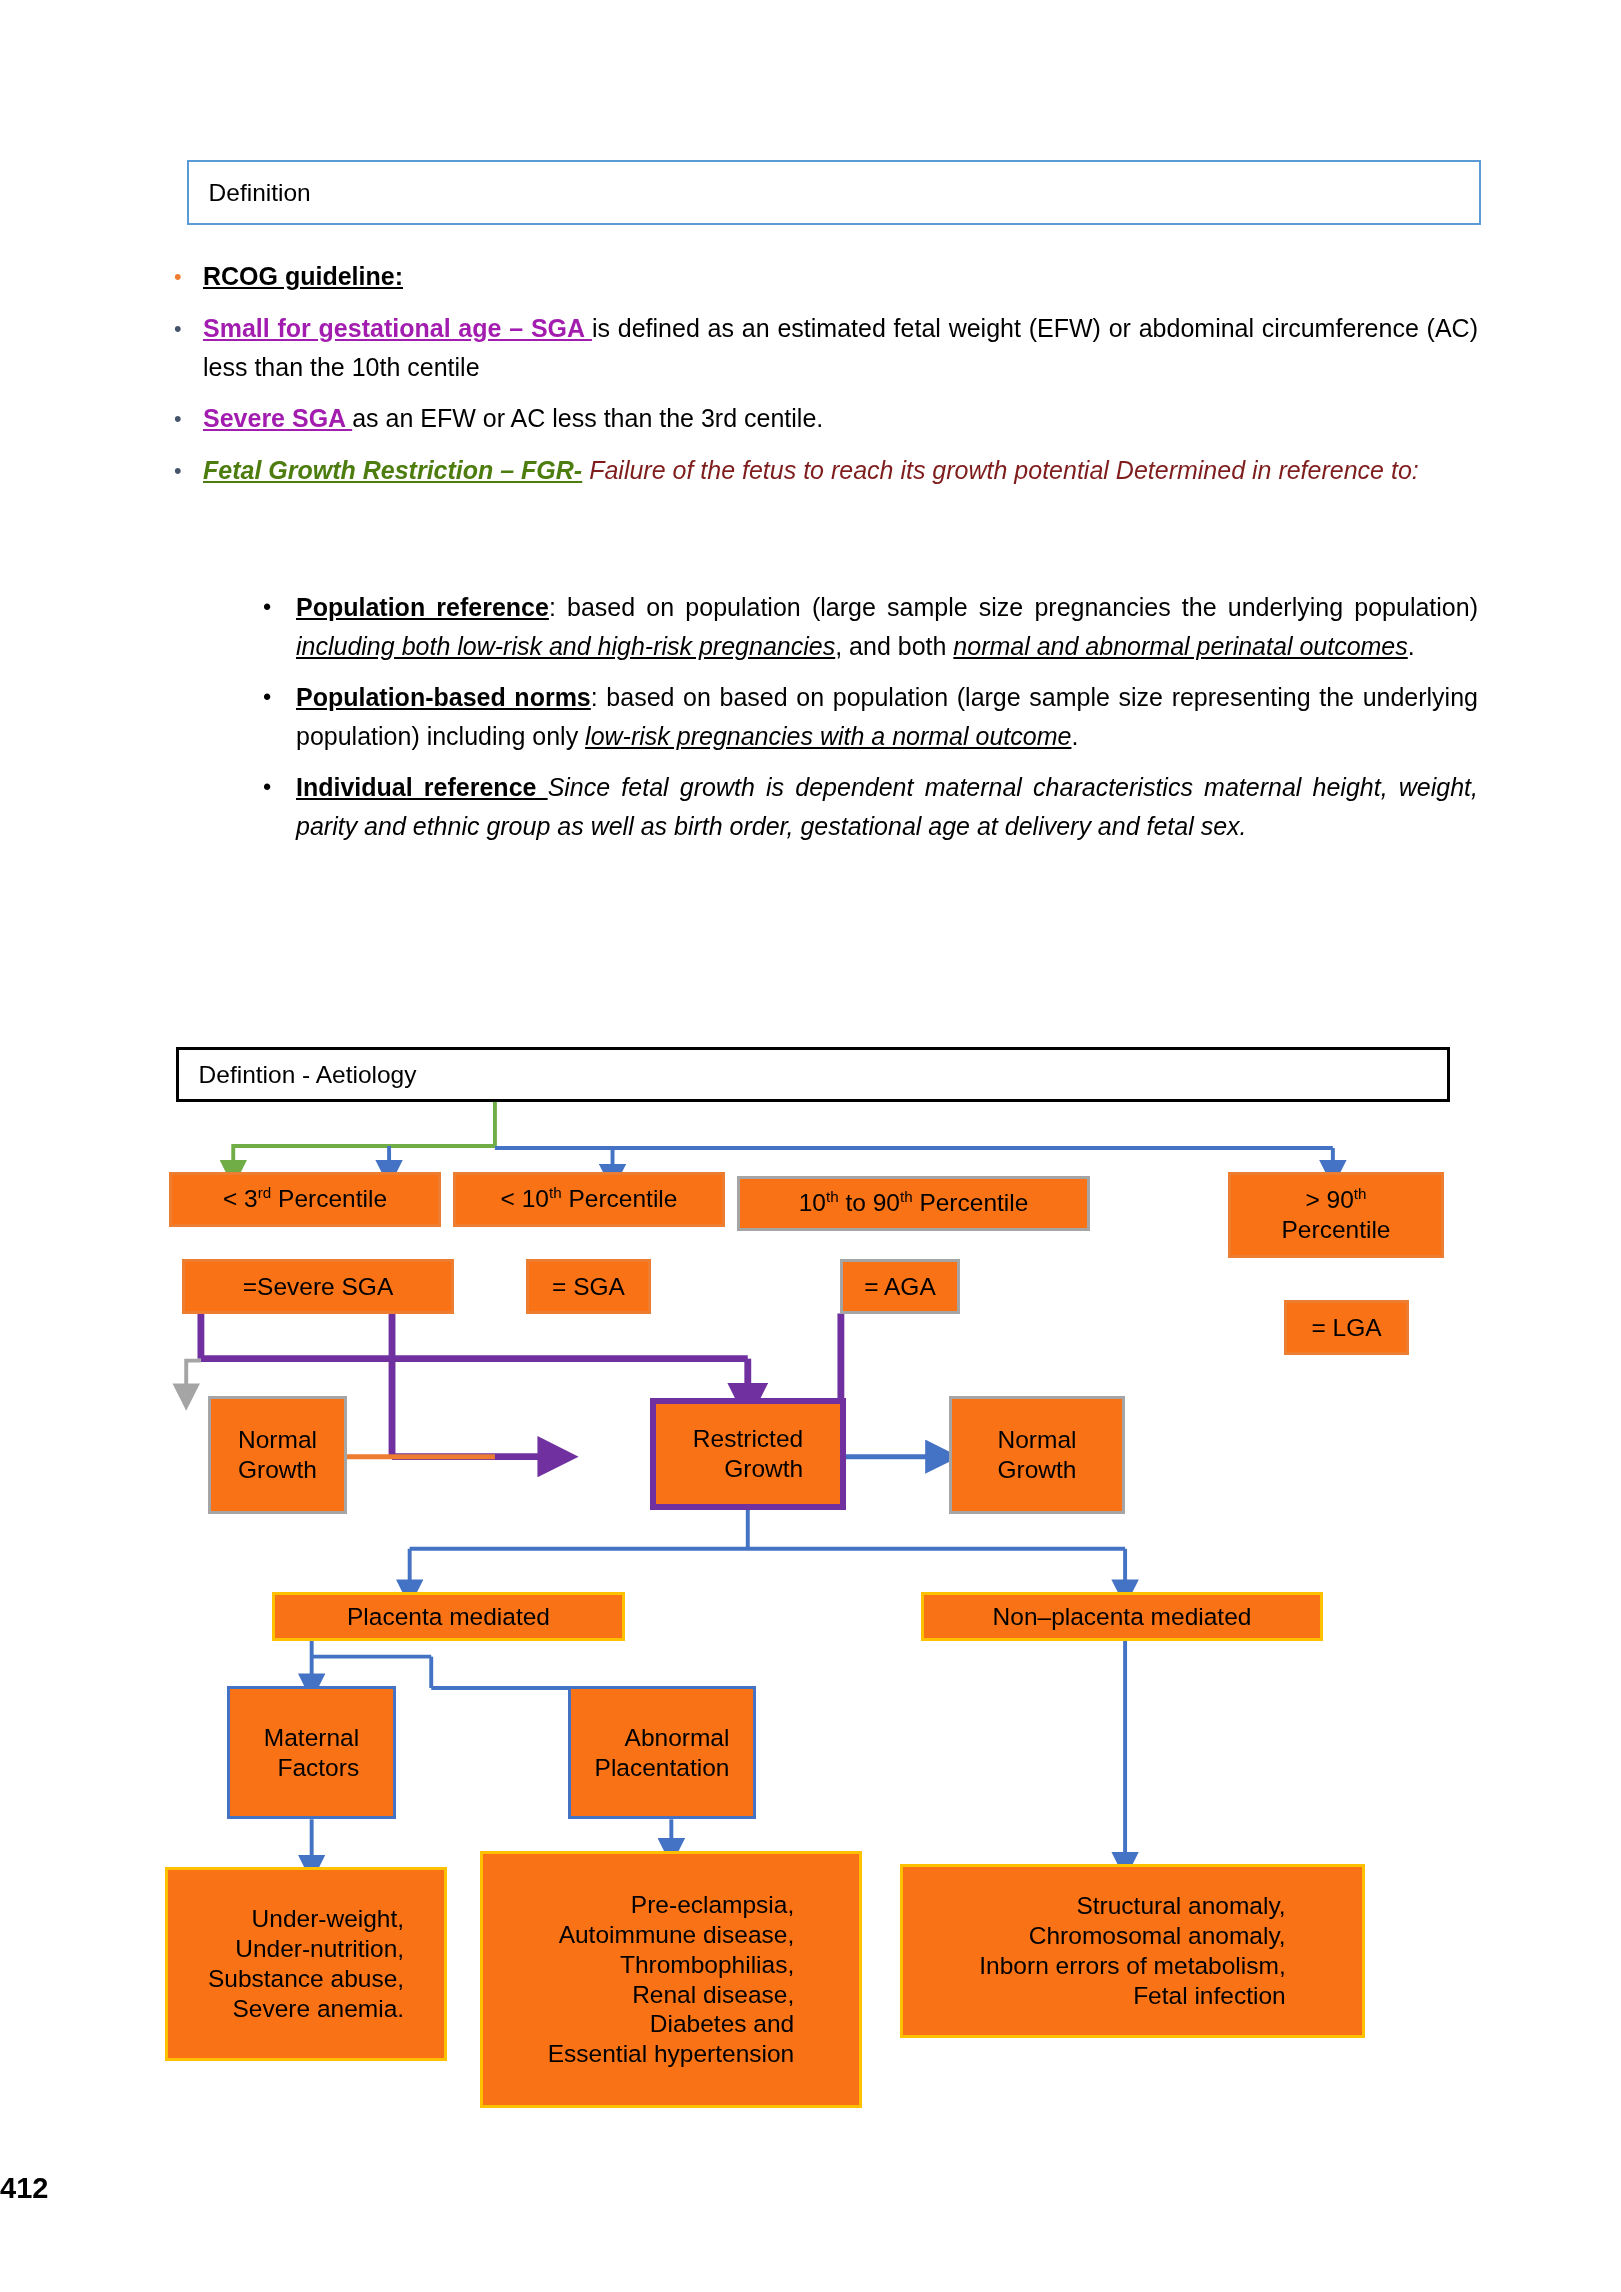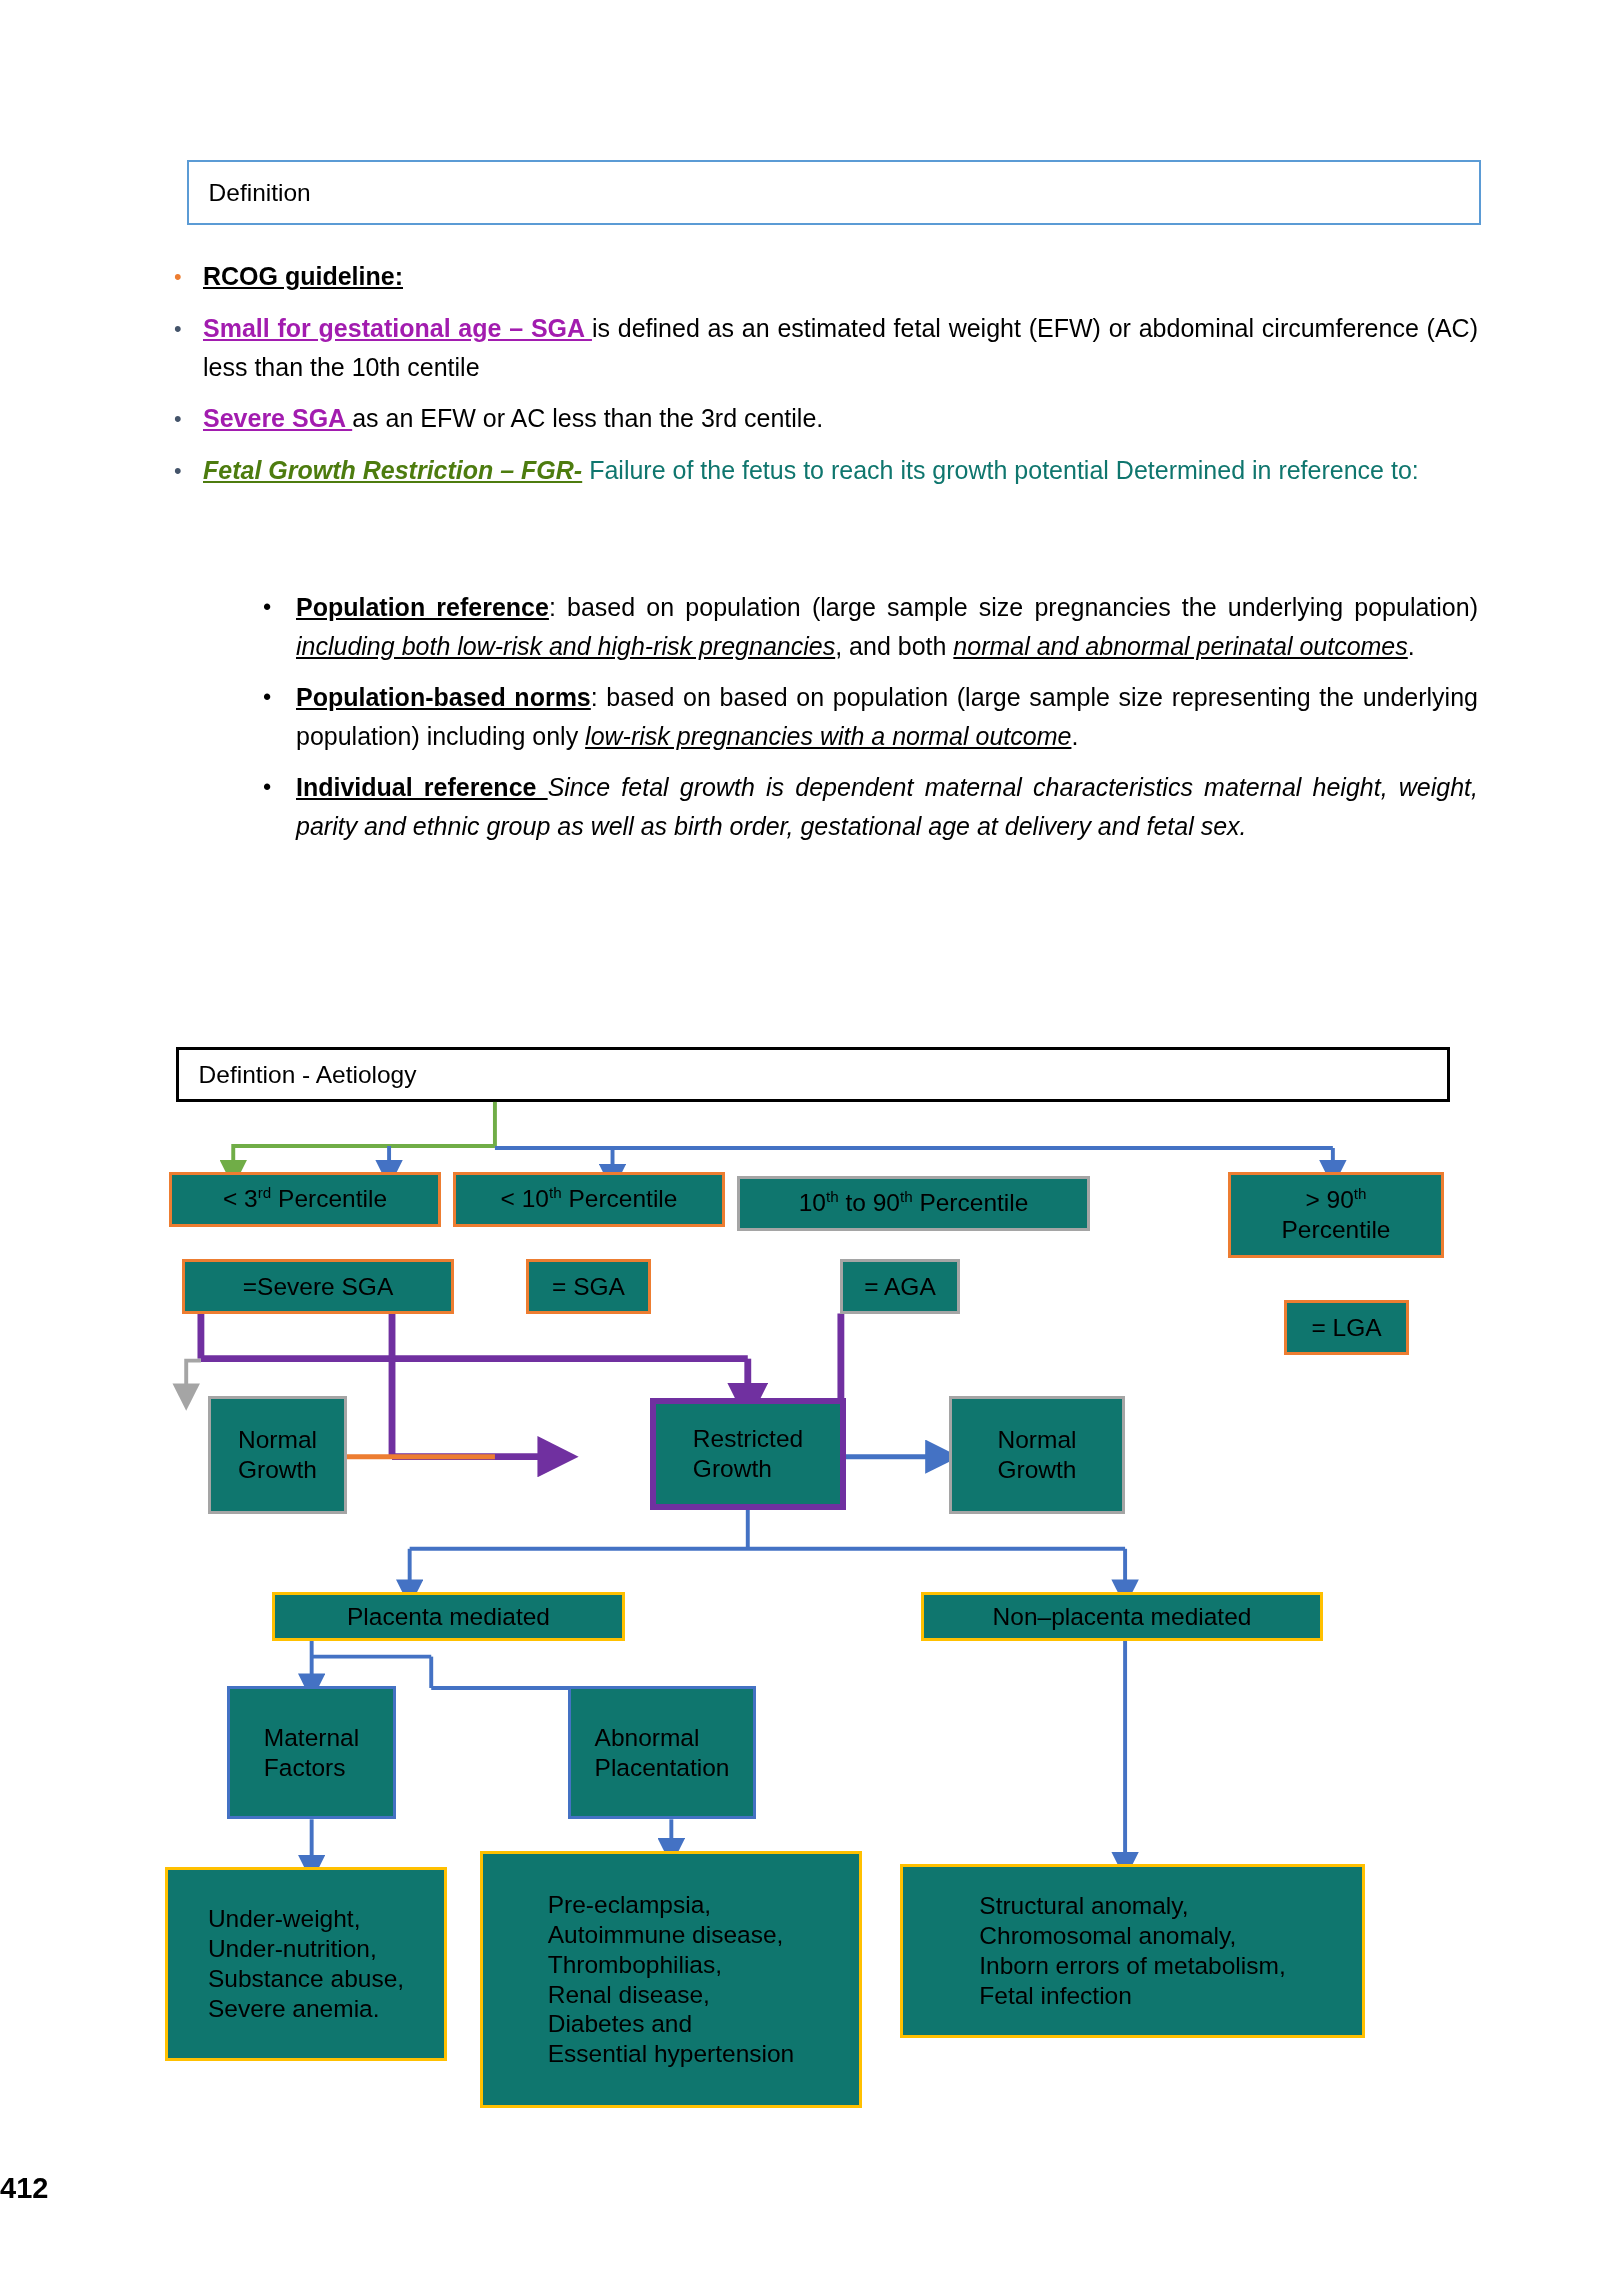--- a/index.html
+++ b/index.html
@@ -32,39 +32,39 @@
     width:29px; flex:0 0 29px; font-size:21.6px; line-height:39px; text-align:left;
   }
   .bullet-body { flex:1; font-size:25px; line-height:39px; text-align:justify; }
   .lvl1 .bullet-glyph { color:#44546A; }
   .lvl1.accent .bullet-glyph { color:#ED7D31; }
   .lvl1 .bullet-body { color:#000000; }
 
   .term { font-weight:bold; text-decoration:underline; color:#a21caf; }
   .term-orange { font-weight:bold; text-decoration:underline; color:#000000; }
   .term-ital { font-weight:bold; font-style:italic; text-decoration:underline; color:#4d7c0f; }
-  .ital-blue { color:#0f766e; }
+  .ital-blue { font-style:italic; color:#7f1d1d; }
   .term-black { font-weight:bold; text-decoration:underline; color:#000000; }
   .ital-u { font-style:italic; text-decoration:underline; }
   .ital { font-style:italic; }
 
   
   #sub-list { position:absolute; left:263px; top:588px; width:1215px; }
   .sub-row { display:flex; margin-bottom:11.8px; }
   .sub-row .bullet-glyph { color:#000000; width:33px; flex:0 0 33px; font-size:23.5px; }
   .sub-row .bullet-body { font-size:25px; line-height:39px; color:#000000; }
 
   
   #flowchart { position:absolute; left:0; top:0; width:1621px; height:2293px; }
   #flow-svg { position:absolute; left:0; top:0; }
 
   .node {
-    position:absolute; box-sizing:border-box; background:#0f766e;
+    position:absolute; box-sizing:border-box; background:#f97316;
     display:flex; align-items:center; justify-content:center;
-    text-align:left; font-size:24.5px; line-height:1.22; color:#000000;
+    text-align:right; font-size:24.5px; line-height:1.22; color:#000000;
     z-index:5;
   }
   .node.orange { border:3.9px solid #ED7D31; }
   .node.gray   { border:3.9px solid #A5A5A5; }
   .node.blue   { border:3.9px solid #4472C4; }
   .node.yellow { border:3.9px solid #FFC000; }
   .node.purple { border:6.9px solid #7030A0; z-index:6; }
   .node .nlabel { padding:0 7.8px; white-space:pre-line; }
   sup { font-size:0.62em; vertical-align:super; }
 

